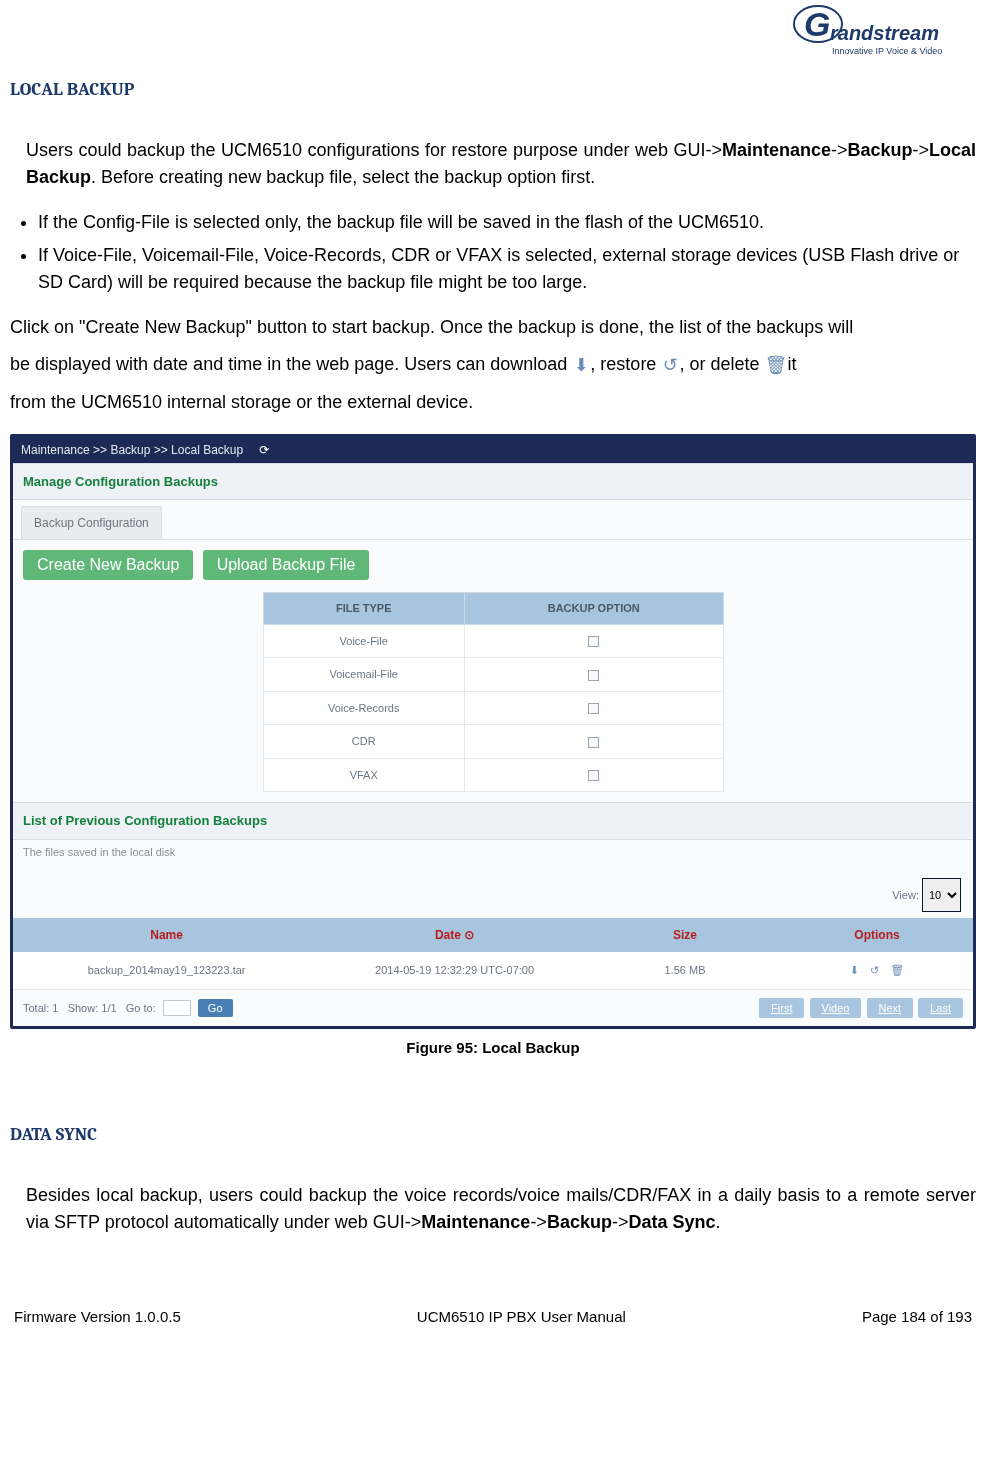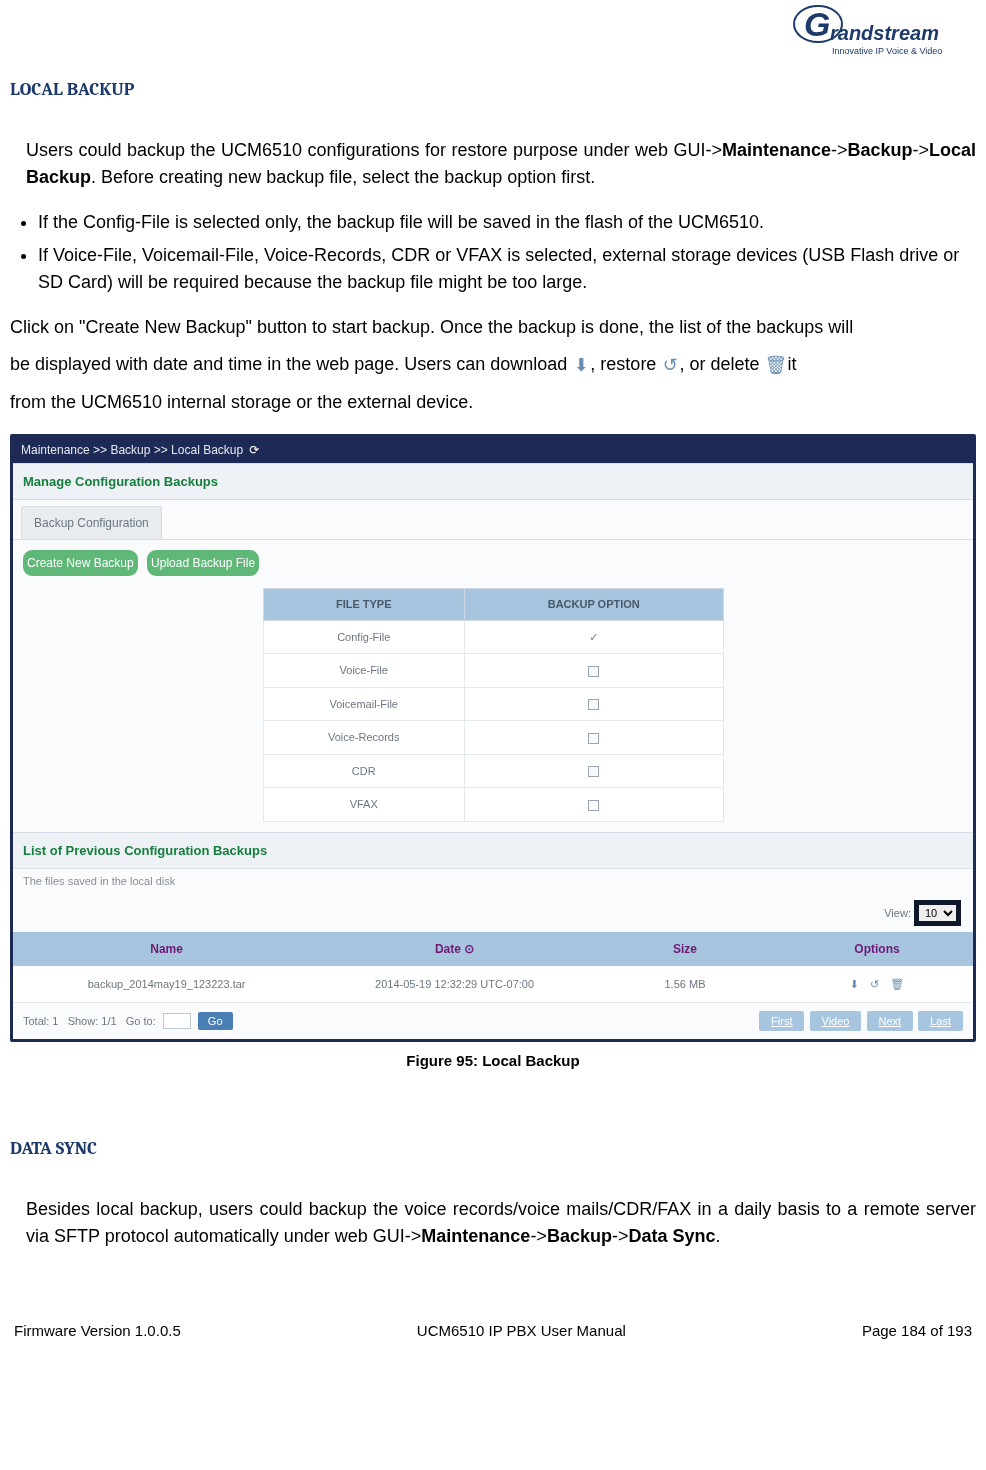--- a/index.html
+++ b/index.html
@@ -57,21 +57,21 @@
     background: #fafbfc;
     position: relative;
   }
   .ss-topbar {
     background: #1c2a55;
     color: #e5e8ef;
     font-size: 12px;
     padding: 4px 8px;
     display: flex;
     align-items: center;
-    gap: 6px;
+    gap: 16px;
   }
   .ss-topbar .refresh { color: #fff; font-size: 12px; }
   .ss-section {
     background: #eef2f6;
     color: #15803d;
     font-weight: bold;
     font-size: 13px;
     padding: 8px 10px;
     border-top: 1px solid #d7dee5;
     border-bottom: 1px solid #d7dee5;
@@ -90,23 +90,23 @@
   }
   .ss-btnrow {
     padding: 10px 10px 12px 10px;
     border-top: 1px solid #d7dee5;
     background: #fafbfc;
   }
   .ss-greenbtn {
     background: #5fb878;
     color: #fff;
     border: none;
-    border-radius: 9px;
-    padding: 6px 4px;
-    font-size: 12px;
+    border-radius: 3px;
+    padding: 6px 14px;
+    font-size: 16px;
     margin-right: 6px;
   }
   .ss-table {
     width: 461px;
     margin: 0 auto 10px auto;
     border-collapse: collapse;
   }
   .ss-table th {
     background: #a7c5de;
     color: #4a5a6a;
@@ -137,30 +137,31 @@
     padding: 4px 10px 8px 10px;
   }
   .ss-viewrow {
     text-align: right;
     font-size: 11px;
     padding: 2px 12px 6px 0;
     color: #6c7682;
   }
   .ss-viewrow select {
     font-size: 11px;
-    border: 5px solid #0f172a;
-    padding: 1px 2px;
+    border: 1px solid #0f172a;
+    padding: 9px 2px;
+    margin-top: 8px;
   }
   .ss-maintable {
     width: 100%;
     border-collapse: collapse;
   }
   .ss-maintable th {
     background: #a7c5de;
-    color: #701a75;
+    color: #b91c1c;
     font-size: 12px;
     padding: 8px 8px;
     font-weight: bold;
   }
   .ss-maintable td {
     background: #fff;
     color: #6c7682;
     font-size: 11px;
     padding: 10px 0;
     text-align: center;
@@ -258,24 +259,20 @@
     <div class="ss-btnrow">
       <button class="ss-greenbtn">Create New Backup</button>
       <button class="ss-greenbtn">Upload Backup File</button>
     </div>
     <table class="ss-table">
       <tbody>
           <tr>
         <th>FILE TYPE</th>
         <th>BACKUP OPTION</th>
       </tr>
-      <tr>
-            <td>Config-File</td>
-            <td><span class="ss-check">✓</span></td>
-          </tr>
       <tr>
             <td>Voice-File</td>
             <td><span class="ss-box"></span></td>
           </tr>
       <tr>
             <td>Voicemail-File</td>
             <td><span class="ss-box"></span></td>
           </tr>
       <tr>
             <td>Voice-Records</td>

